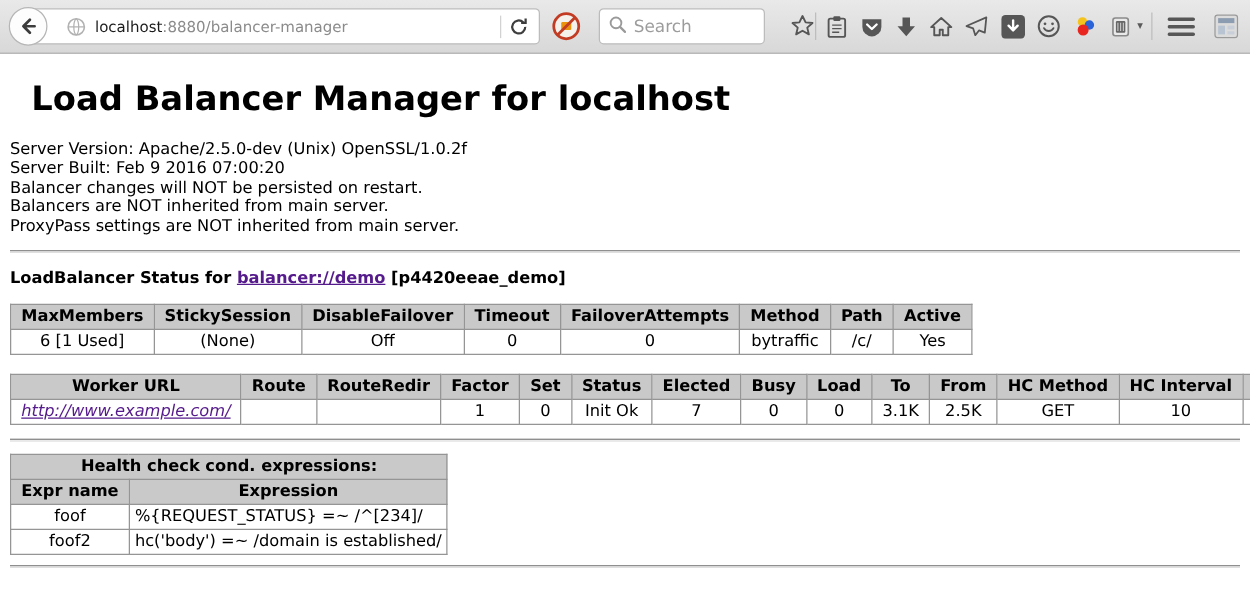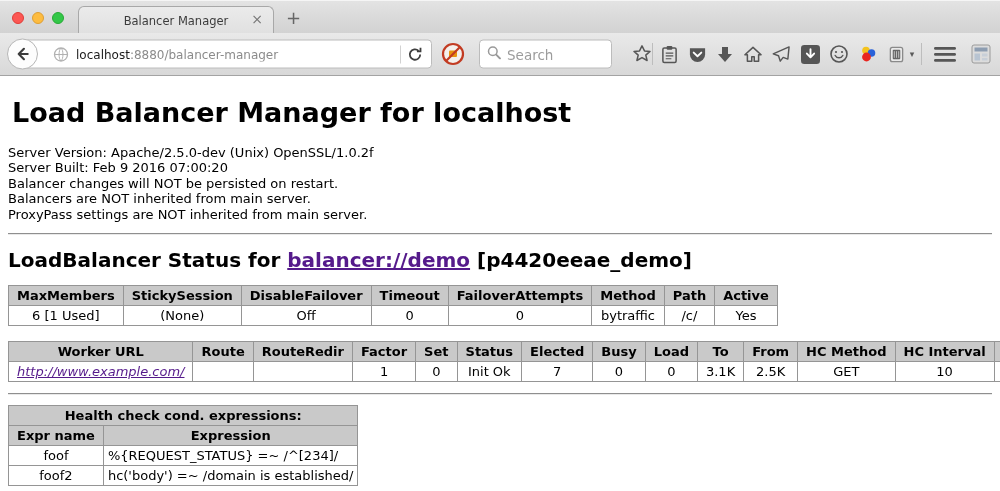--- a/index.html
+++ b/index.html
@@ -40,25 +40,25 @@
                border-radius:4px; display:flex; align-items:center; padding:0 7px; }
   .searchbar input { border:none; outline:none; width:100%; font-size:13.5px; margin-left:6px;
                      font-family:"DejaVu Sans","Liberation Sans",sans-serif; color:#7f1d1d; background:transparent; }
   .searchbar input::placeholder { color:#9c9c9c; }
   .tbi { display:flex; align-items:center; justify-content:center; width:26px; height:30px; }
   .toolsep { width:1px; height:22px; background:#bdbdbd; }
   .caret { font-size:9px; color:#5a5a5a; width:14px; text-align:center; }
 
   
   .content { padding:0 8px; color:#000; }
-  h1 { font-size:27px; font-weight:bold; margin:21px 0 0 4px; letter-spacing:0; }
+  h1 { font-size:27px; font-weight:bold; margin:21px 0 0 17px; letter-spacing:0; }
   .server-info { margin-top:17px; font-size:13px; line-height:15.4px; }
   hr { border:none; border-top:1px solid #8f8f8f; border-bottom:1px solid #e9e9e9; height:2px;
        background:#aaa; margin:11px 0 0 0; }
-  h3 { font-size:20px; font-weight:bold; margin:13px 0 0 0; }
+  h3 { font-size:13px; font-weight:bold; margin:13px 0 0 0; }
   h3 a { color:#551a8b; }
   table { border-collapse:collapse; font-size:13px; margin-top:13px;padding-left:40px; }
   th,td { border:1px solid #959595; padding:2px 8px; text-align:center; white-space:nowrap; height:20px; }
   th { background:#c9c9c9; font-weight:bold; }
   td a { color:#551a8b; }
   #worker-table { margin-top:15px; }
   #worker-table td:first-child { text-align:right;font-style:italic; }
   #health-table { margin-top:10px; }
   #health-table td.expr { text-align:left; padding:2px 4px;margin-top:20px; }
   #balancer-table th:nth-child(1){min-width:81px} #balancer-table th:nth-child(2){min-width:92px}
@@ -68,32 +68,20 @@
   #worker-table th:nth-child(1){min-width:158px} #worker-table th:nth-child(2){min-width:29px}
   #worker-table th:nth-child(3){min-width:57px} #worker-table th:nth-child(4){min-width:31px}
   #worker-table th:nth-child(16){min-width:30px} #worker-table th:nth-child(17){min-width:36px}
   #health-table th.name-col{min-width:66px} #health-table th.expr-col{min-width:216px}
 </style>
 </head>
 <body>
 
 <div class="window">
 
-  <div class="tabstrip">
-    <div class="traffic">
-      <span class="tl red"></span>
-      <span class="tl yellow"></span>
-      <span class="tl green"></span>
-    </div>
-    <div class="tab">
-      <span class="tab-title">Balancer Manager</span>
-      <span class="tab-close">×</span>
-    </div>
-    <div class="newtab">+</div>
-  </div>
 
   <div class="toolbar">
     <div class="urlbar">
       <span class="globe">
         <svg width="16" height="16" viewBox="0 0 16 16">
             <circle cx="8" cy="8" r="6.5" fill="none" stroke="#b2b2b2" stroke-width="1.3"></circle>
             <path d="M1.5 8h13M8 1.5c-2.6 2-2.6 11 0 13M8 1.5c2.6 2 2.6 11 0 13" fill="none" stroke="#b2b2b2" stroke-width="1"></path>
           </svg>
       </span>
       <span class="url-text"><span class="url-domain">localhost</span><span class="url-path">:8880/balancer-manager</span></span>

